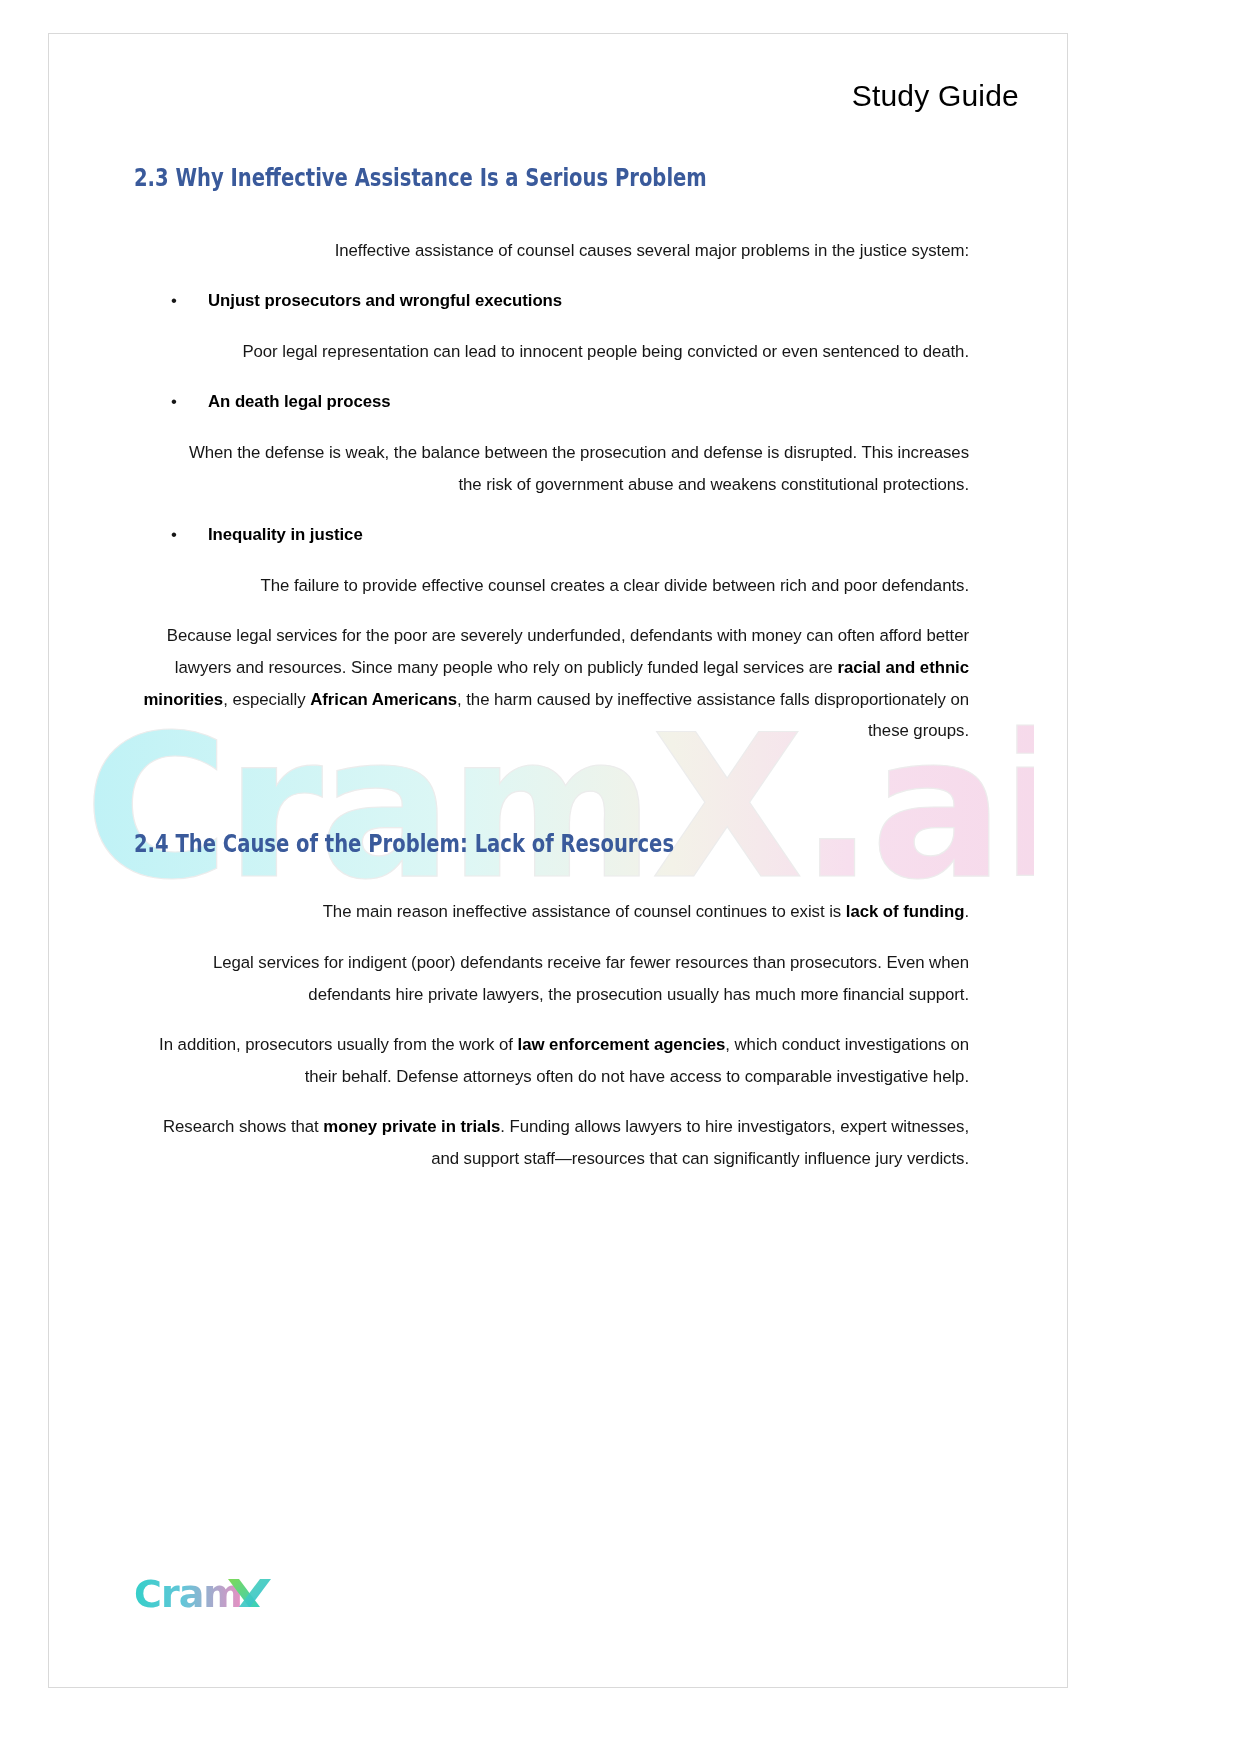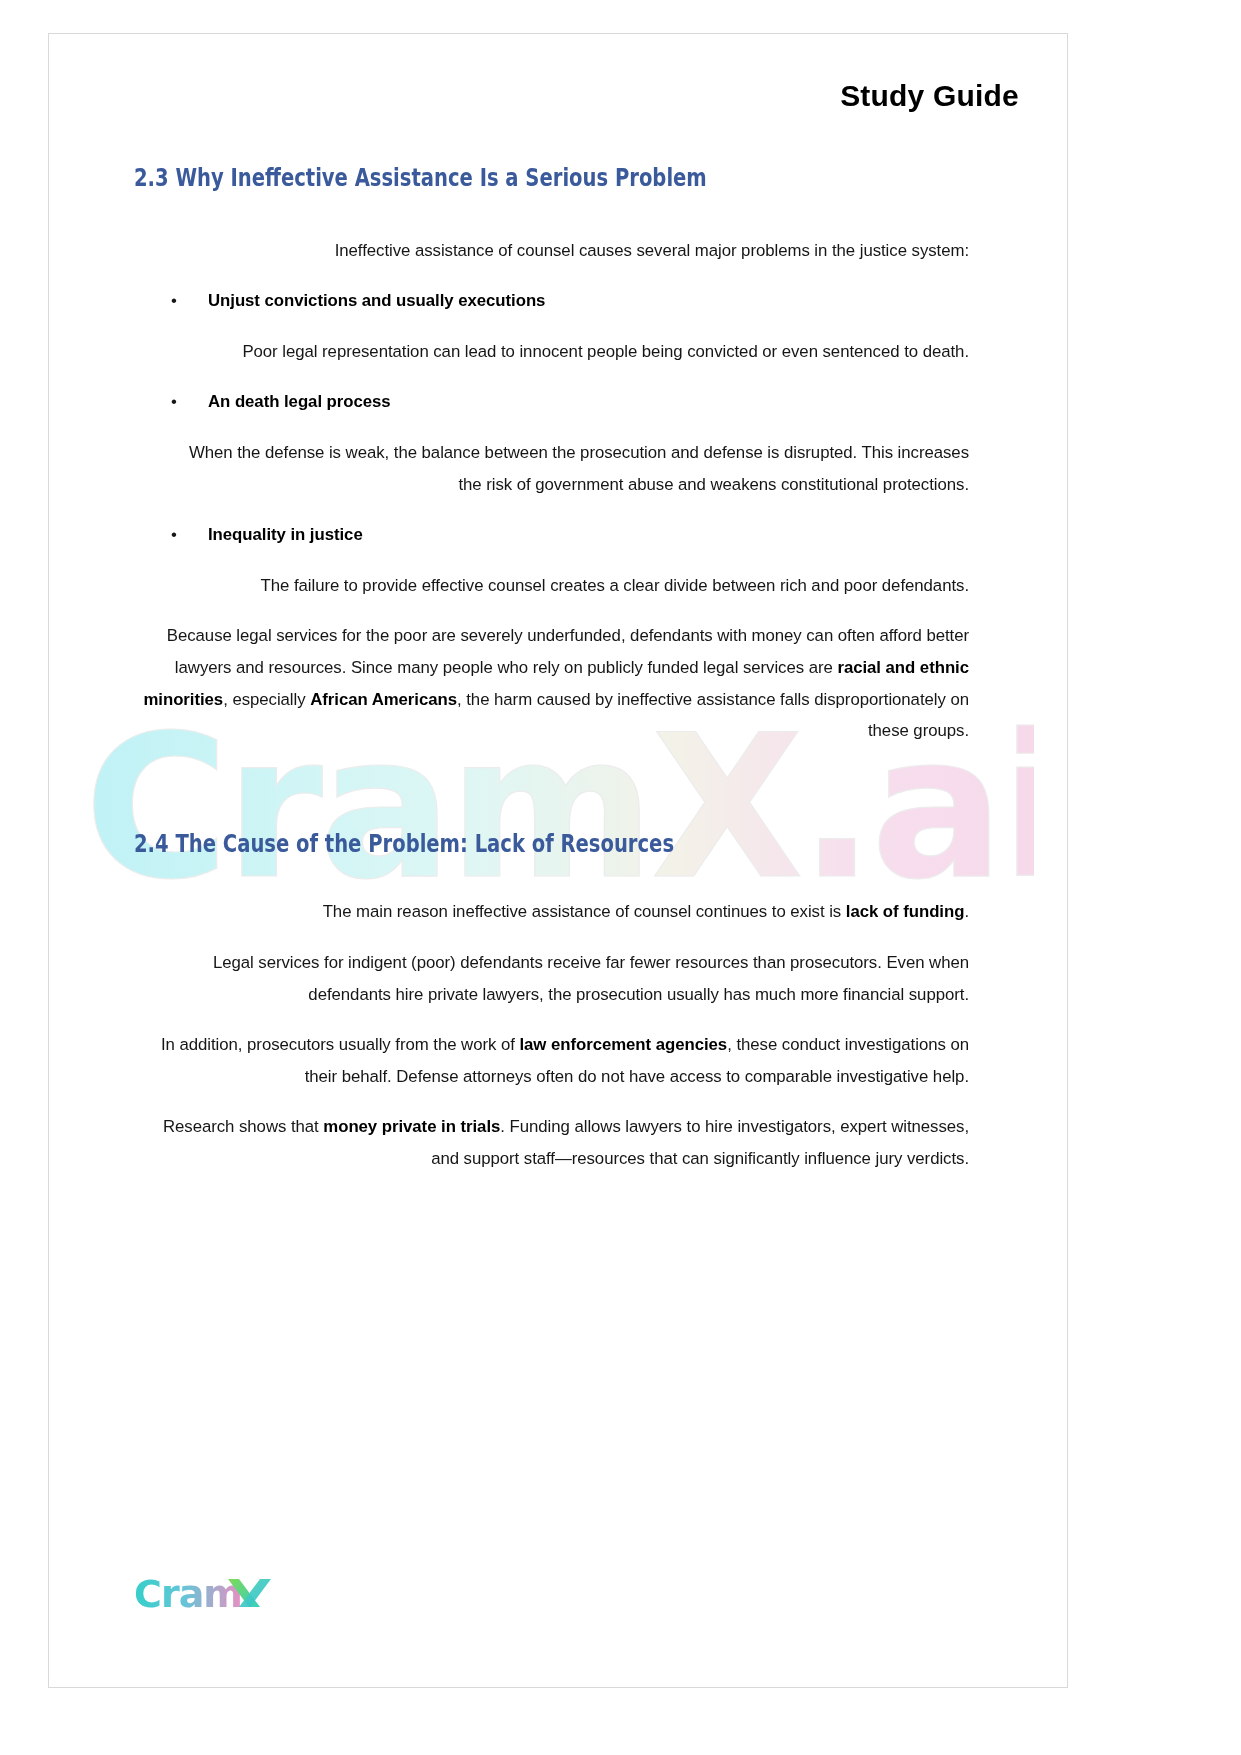--- a/index.html
+++ b/index.html
@@ -49,21 +49,21 @@
     width: 100%;
     height: 100%;
   }
 
   
   .doc-header {
     position: absolute;
     top: 45px;
     right: 48px;
     font-size: 30px;
-    font-weight: bold;
+    font-weight: normal;
     color: #000000;
     letter-spacing: 0.2px;
     z-index: 3;
   }
 
   
   .content {
     position: absolute;
     left: 85px;
     top: 130px;
@@ -162,21 +162,21 @@
 
     <div class="content">
 
       <h2 class="section-heading">2.3 Why Ineffective Assistance Is a Serious Problem</h2>
       <div class="sp-after-h23"></div>
 
       <p class="body">Ineffective assistance of counsel causes several major problems in the justice system:</p>
 
       <div class="bullet-row">
         <span class="bullet-dot">•</span>
-        <span class="bullet-text">Unjust convictions and usually executions</span>
+        <span class="bullet-text">Unjust prosecutors and wrongful executions</span>
       </div>
       <p class="body indent-cont">Poor legal representation can lead to innocent people being convicted or even sentenced to death.</p>
 
       <div class="bullet-row">
         <span class="bullet-dot">•</span>
         <span class="bullet-text">An death legal process</span>
       </div>
       <p class="body indent-cont">When the defense is weak, the balance between the prosecution and defense is disrupted. This increases the risk of government abuse and weakens constitutional protections.</p>
 
       <div class="bullet-row">
@@ -196,21 +196,21 @@
 
       <p class="body">
         <span>The main reason ineffective assistance of counsel continues to exist is </span><b>lack of funding</b><span>.</span>
       </p>
 
       <p class="body">
         <span>Legal services for indigent (poor) defendants receive far fewer resources than prosecutors. Even when defendants hire private lawyers, the prosecution usually has much more financial support.</span>
       </p>
 
       <p class="body">
-        <span>In addition, prosecutors usually from the work of </span><b>law enforcement agencies</b><span>, these conduct investigations on their behalf. Defense attorneys often do not have access to comparable investigative help.</span>
+        <span>In addition, prosecutors usually from the work of </span><b>law enforcement agencies</b><span>, which conduct investigations on their behalf. Defense attorneys often do not have access to comparable investigative help.</span>
       </p>
 
       <p class="body">
         <span>Research shows that </span><b>money private in trials</b><span>. Funding allows lawyers to hire investigators, expert witnesses, and support staff—resources that can significantly influence jury verdicts.</span>
       </p>
 
     </div>
 
     <div class="footer-logo">
       <svg viewBox="0 0 190 48" xmlns="http://www.w3.org/2000/svg">

